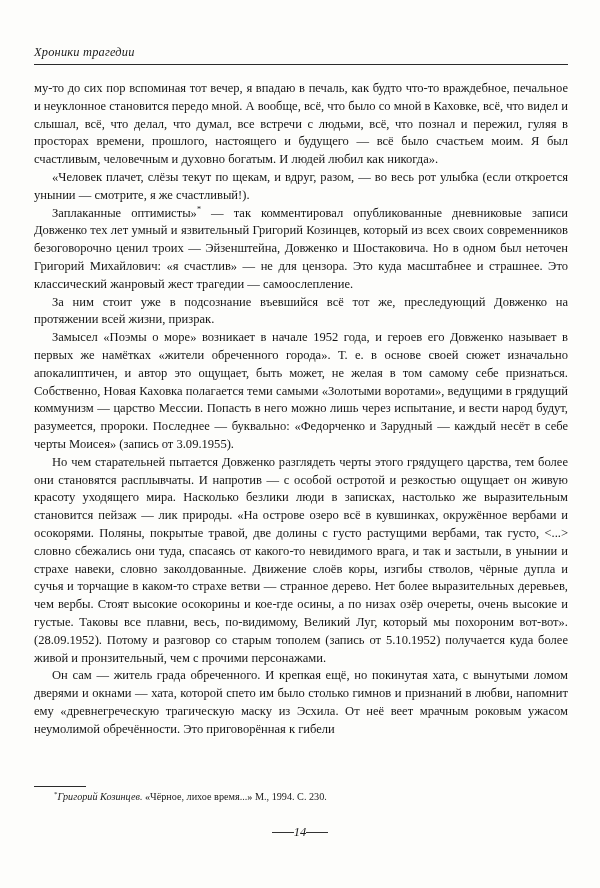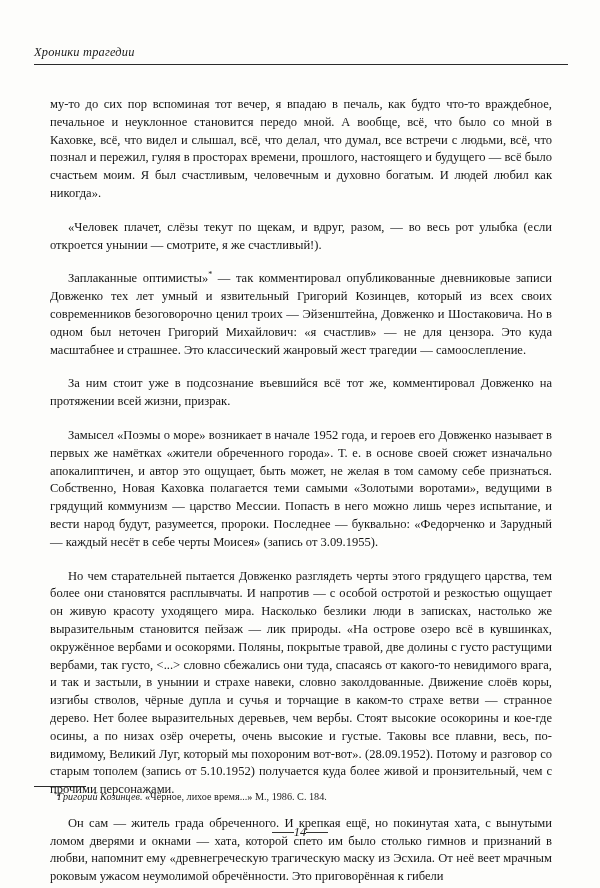--- a/index.html
+++ b/index.html
@@ -52,21 +52,21 @@
     top: 80px;
     width: 534px;
     font-size: 12.55px;
     line-height: 17.8px;
     text-align: justify;
     text-justify: inter-word;
     color: #161616;
     hyphens: manual;
   }
   .body-text p {
-    margin: 16px;
+    margin: 0;
     text-indent: 18px;
   }
   .body-text p.no-indent {
     text-indent: 0;
   }
   .fn-ref {
     font-size: 8px;
     vertical-align: super;
     line-height: 0;
   }
@@ -131,29 +131,29 @@
 
   <div class="running-header">
     <div class="running-header-title">Хроники трагедии</div>
     <div class="running-header-rule"></div>
   </div>
 
   <div class="body-text">
     <p class="no-indent">му-то до сих пор вспоминая тот вечер, я впадаю в печаль, как будто что-то враждебное, печальное и неуклонное становится передо мной. А вообще, всё, что было со мной в Каховке, всё, что видел и слышал, всё, что делал, что думал, все встречи с людьми, всё, что познал и пережил, гуляя в просторах времени, прошлого, настоящего и будущего — всё было счастьем моим. Я был счастливым, человечным и духовно богатым. И людей любил как никогда».</p>
     <p>«Человек плачет, слёзы текут по щекам, и вдруг, разом, — во весь рот улыбка (если откроется унынии — смотрите, я же счастливый!).</p>
     <p><span>Заплаканные оптимисты»</span><span class="fn-ref">*</span><span> — так комментировал опубликованные дневниковые записи Довженко тех лет умный и язвительный Григорий Козинцев, который из всех своих современников безоговорочно ценил троих — Эйзенштейна, Довженко и Шостаковича. Но в одном был неточен Григорий Михайлович: «я счастлив» — не для цензора. Это куда масштабнее и страшнее. Это классический жанровый жест трагедии — самоослепление.</span></p>
-    <p>За ним стоит уже в подсознание въевшийся всё тот же, комментировал Довженко на протяжении всей жизни, призрак.</p>
+    <p>За ним стоит уже в подсознание въевшийся всё тот же, преследующий Довженко на протяжении всей жизни, призрак.</p>
     <p>Замысел «Поэмы о море» возникает в начале 1952 года, и героев его Довженко называет в первых же намётках «жители обреченного города». Т. е. в основе своей сюжет изначально апокалиптичен, и автор это ощущает, быть может, не желая в том самому себе признаться. Собственно, Новая Каховка полагается теми самыми «Золотыми воротами», ведущими в грядущий коммунизм — царство Мессии. Попасть в него можно лишь через испытание, и вести народ будут, разумеется, пророки. Последнее — буквально: «Федорченко и Зарудный — каждый несёт в себе черты Моисея» (запись от 3.09.1955).</p>
     <p>Но чем старательней пытается Довженко разглядеть черты этого грядущего царства, тем более они становятся расплывчаты. И напротив — с особой остротой и резкостью ощущает он живую красоту уходящего мира. Насколько безлики люди в записках, настолько же выразительным становится пейзаж — лик природы. «На острове озеро всё в кувшинках, окружённое вербами и осокорями. Поляны, покрытые травой, две долины с густо растущими вербами, так густо, &lt;...&gt; словно сбежались они туда, спасаясь от какого-то невидимого врага, и так и застыли, в унынии и страхе навеки, словно заколдованные. Движение слоёв коры, изгибы стволов, чёрные дупла и сучья и торчащие в каком-то страхе ветви — странное дерево. Нет более выразительных деревьев, чем вербы. Стоят высокие осокорины и кое-где осины, а по низах озёр очереты, очень высокие и густые. Таковы все плавни, весь, по-видимому, Великий Луг, который мы похороним вот-вот». (28.09.1952). Потому и разговор со старым тополем (запись от 5.10.1952) получается куда более живой и пронзительный, чем с прочими персонажами.</p>
     <p>Он сам — житель града обреченного. И крепкая ещё, но покинутая хата, с вынутыми ломом дверями и окнами — хата, которой спето им было столько гимнов и признаний в любви, напомнит ему «древнегреческую трагическую маску из Эсхила. От неё веет мрачным роковым ужасом неумолимой обречённости. Это приговорённая к гибели</p>
   </div>
 
   <div class="footnote">
     <div class="footnote-rule"></div>
-    <div class="footnote-text"><span class="footnote-marker">*</span><span class="footnote-author">Григорий Козинцев</span><span>. «Чёрное, лихое время...» М., 1986. С. 184.</span></div>
+    <div class="footnote-text"><span class="footnote-marker">*</span><span class="footnote-author">Григорий Козинцев</span><span>. «Чёрное, лихое время...» М., 1994. С. 230.</span></div>
   </div>
 
   <div class="folio">
     <span class="folio-dash"></span>
     <span class="folio-number">14</span>
     <span class="folio-dash"></span>
   </div>
 
 </div>
 

